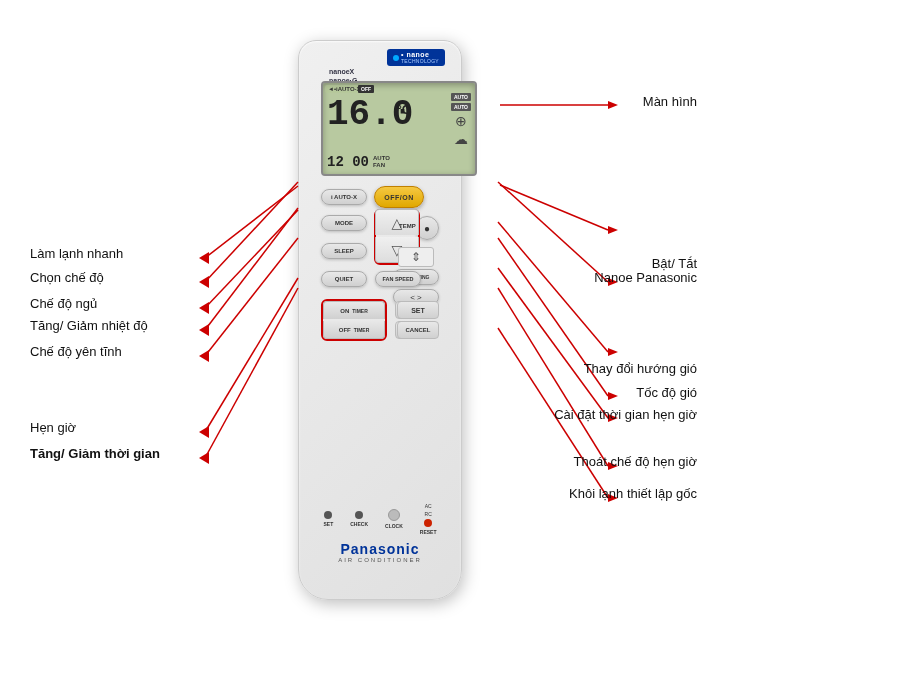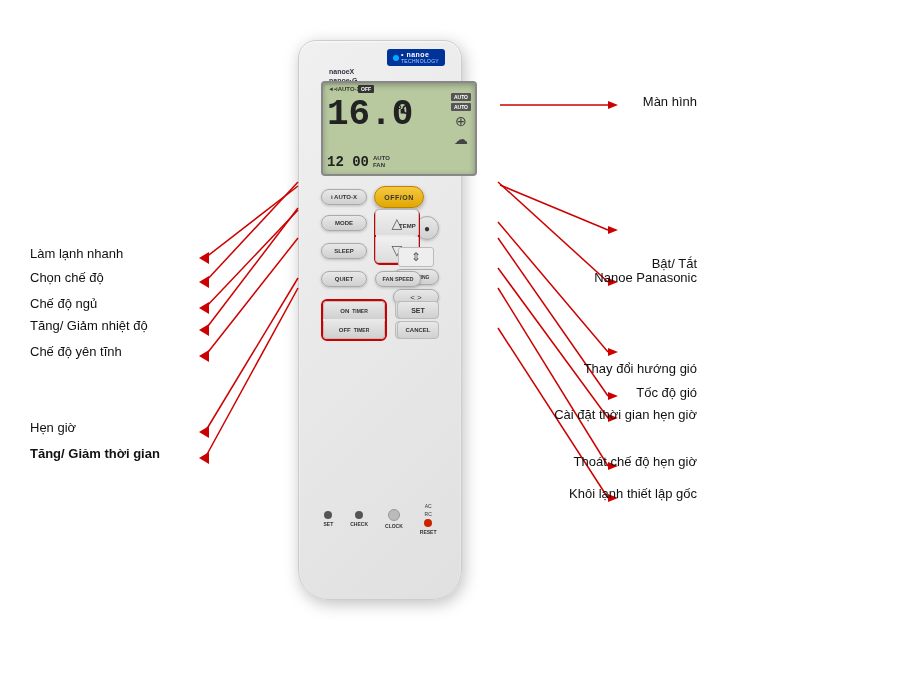--- a/index.html
+++ b/index.html
@@ -742,20 +742,24 @@
         <span class="indicator-label">CLOCK</span>
       </div>
       <div class="indicator-item">
         <span class="ac-rc-label">AC</span>
         <span class="ac-rc-label">RC</span>
         <div class="indicator-dot red"></div>
         <span class="indicator-label">RESET</span>
       </div>
     </div>
 
+    <div class="panasonic-brand">
+      <div class="panasonic-name">Panasonic</div>
+      <div class="panasonic-sub">AIR CONDITIONER</div>
+    </div>
 
   </div>
 </div>
 
 <svg class="ann-svg">
 
   <line x1="500" y1="105" x2="608" y2="105" stroke="#cc0000" stroke-width="1.5"></line>
   <polygon points="608,101 618,105 608,109" fill="#cc0000"></polygon>
 
   <line x1="500" y1="185" x2="608" y2="230" stroke="#cc0000" stroke-width="1.5"></line>

